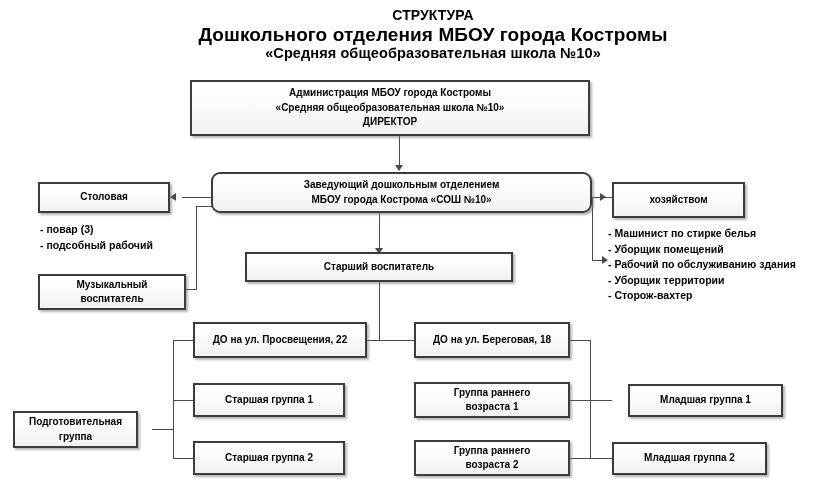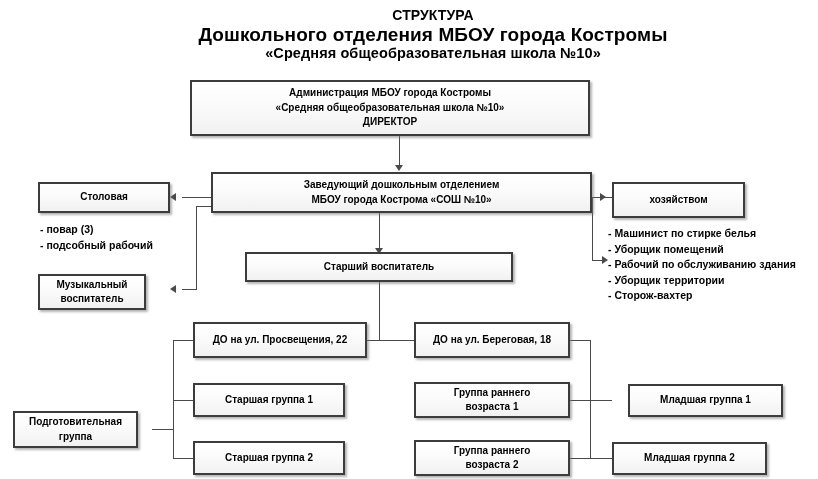--- a/index.html
+++ b/index.html
@@ -155,35 +155,35 @@
 
   <div class="ln h" style="left:590px; top:400px; width:22px;"></div>
   <div class="ln h" style="left:590px; top:458px; width:22px;"></div>
 
   <div class="node" style="left:190px; top:80px; width:400px; height:56px; flex-direction:column; justify-content:center;">
     <span>Администрация МБОУ города Костромы</span>
     <span>«Средняя общеобразовательная школа №10»</span>
     <span>ДИРЕКТОР</span>
   </div>
 
-  <div class="node" style="left:211px; top:172px; width:381px; height:41px; flex-direction:column; justify-content:center;">
+  <div class="node" style="left:211px; top:172px; width:381px; height:41px; flex-direction:column; justify-content:center;border-radius:9px;">
     <span>Заведующий дошкольным отделением</span>
     <span>МБОУ города Кострома «СОШ №10»</span>
   </div>
 
   <div class="node" style="left:38px; top:182px; width:132px; height:31px;">
     <span>Столовая</span>
   </div>
 
   <div class="textlist" style="left:40px; top:222px;">
     <div>- повар (3)</div>
     <div>- подсобный рабочий</div>
   </div>
 
-  <div class="node" style="left:38px; top:274px; width:108px; height:36px; flex-direction:column; justify-content:center;">
+  <div class="node" style="left:38px; top:274px; width:148px; height:36px; flex-direction:column; justify-content:center;">
     <span>Музыкальный</span>
     <span>воспитатель</span>
   </div>
 
   <div class="node" style="left:612px; top:182px; width:133px; height:36px; flex-direction:column; justify-content:center;">
     <span>хозяйством</span>
   </div>
 
   <div class="textlist" style="left:608px; top:226px;">
     <div>- Машинист по стирке белья</div>

